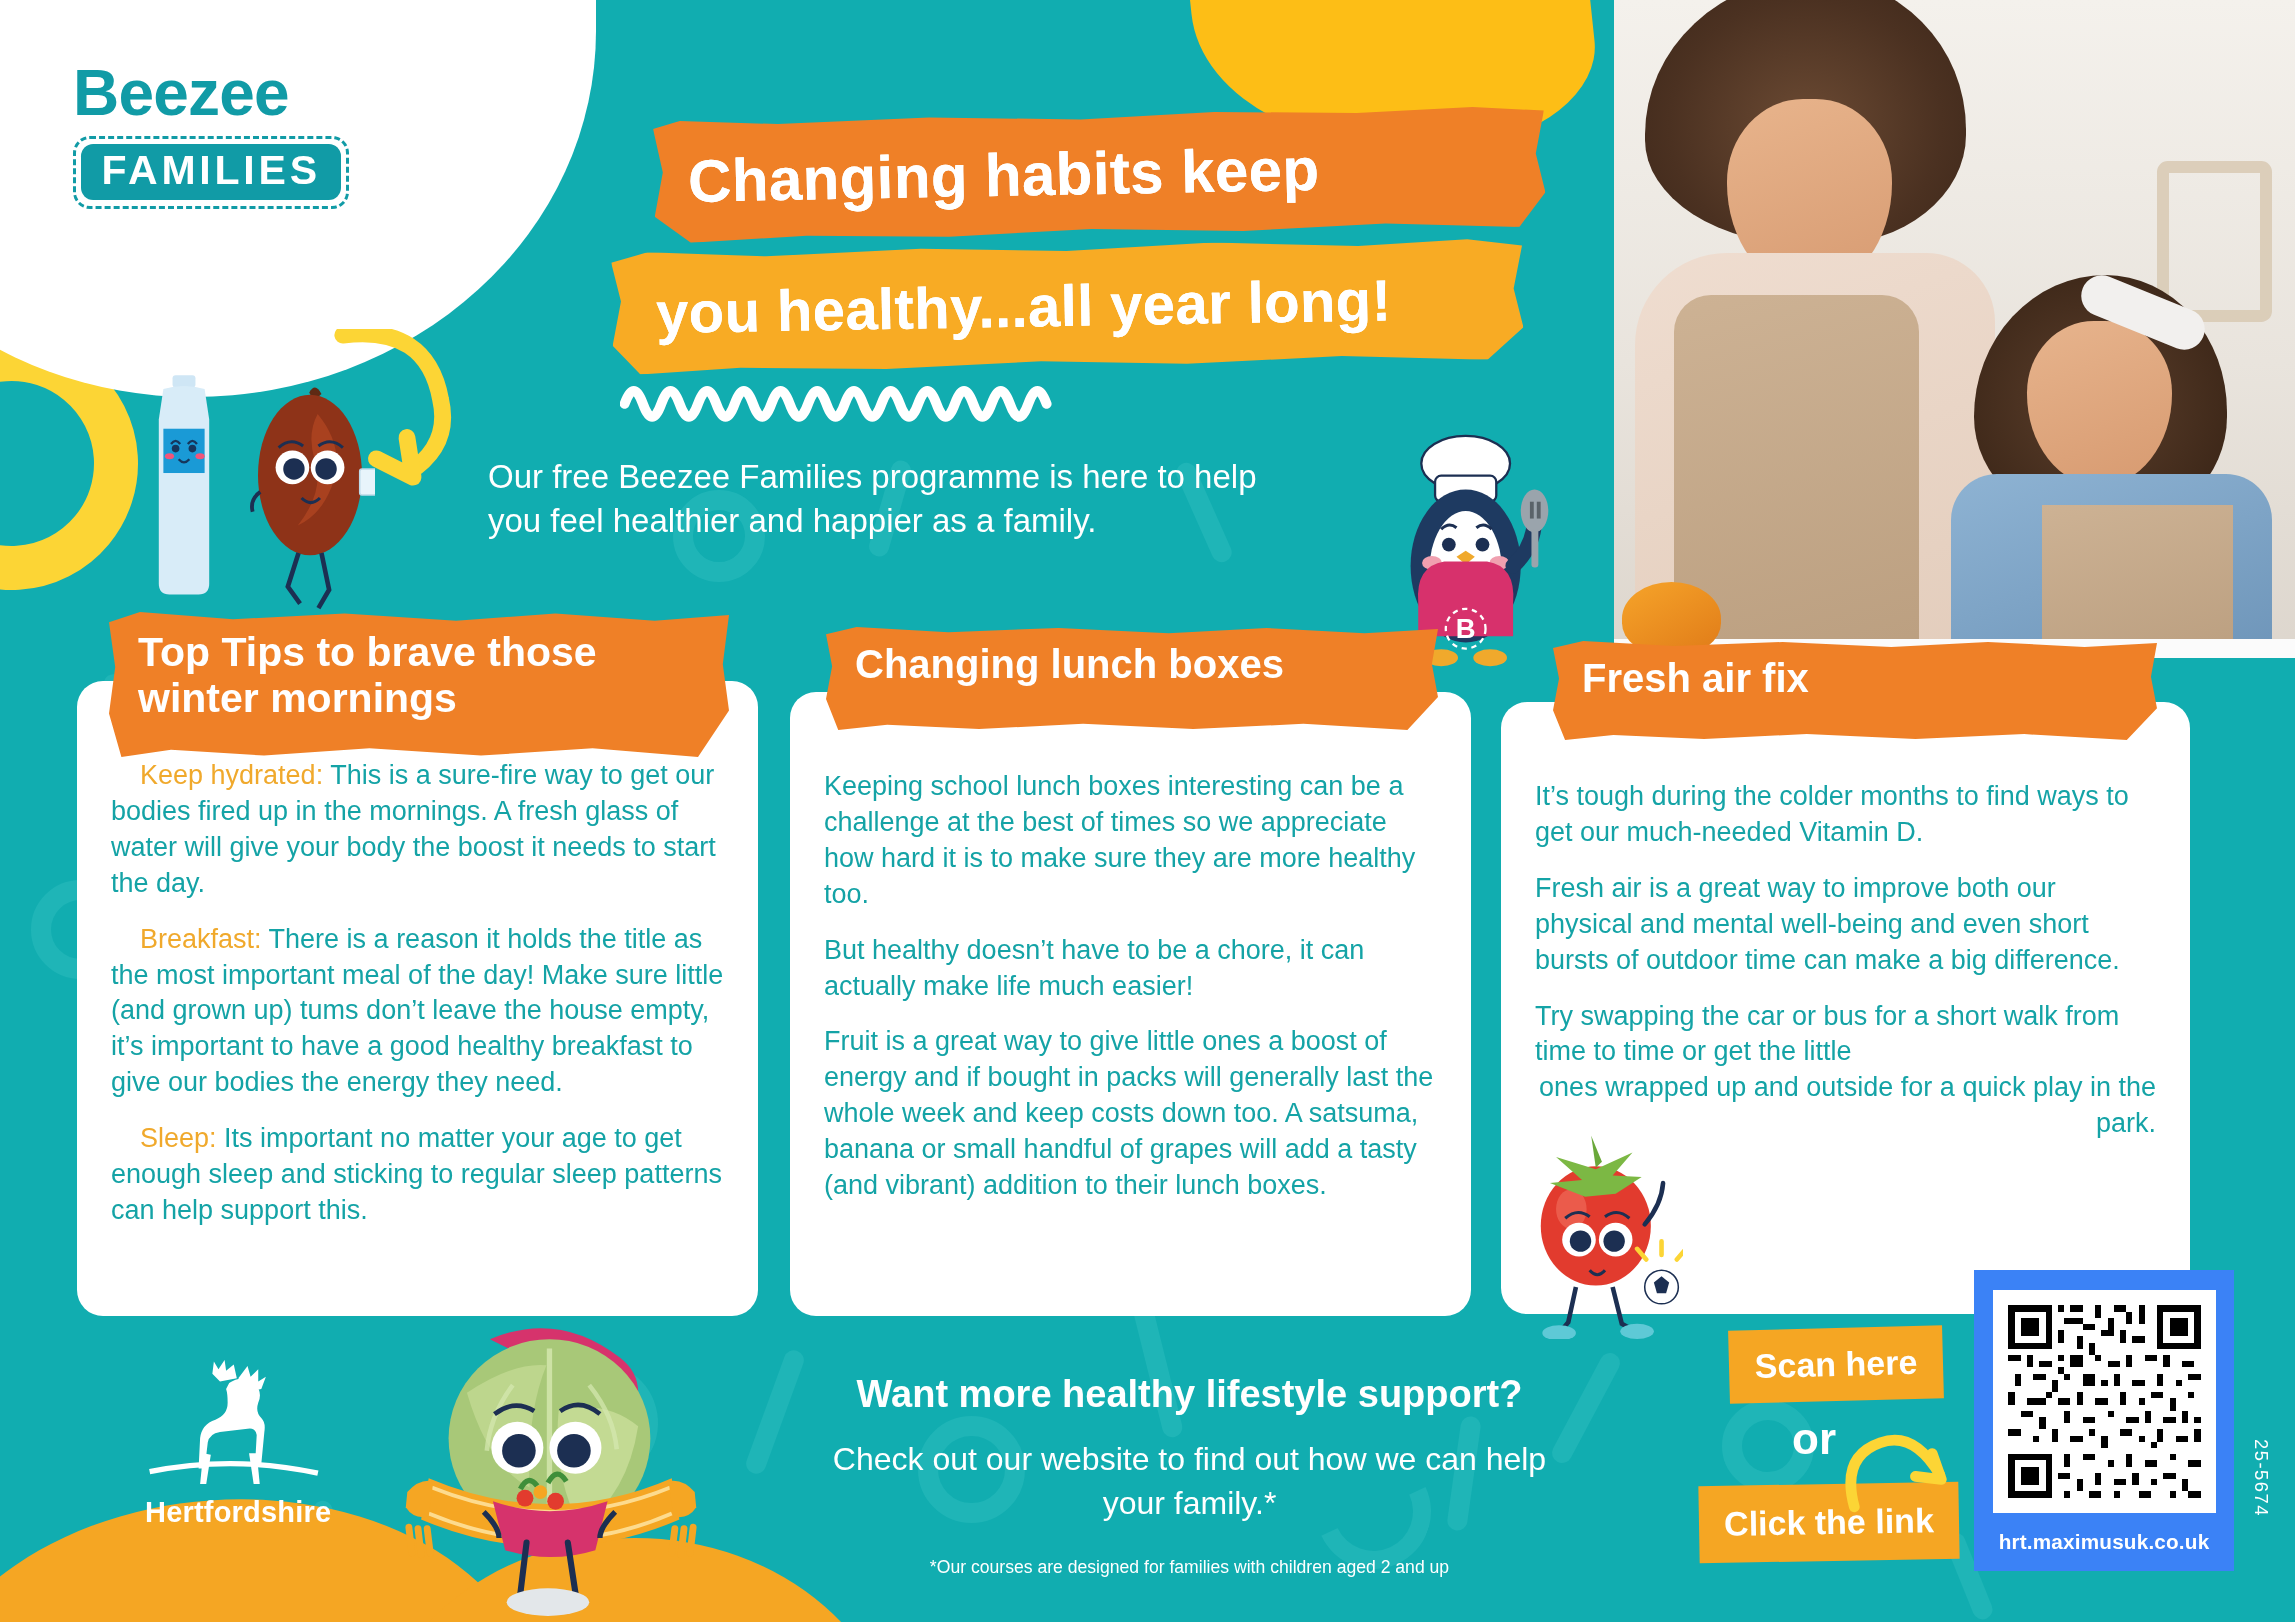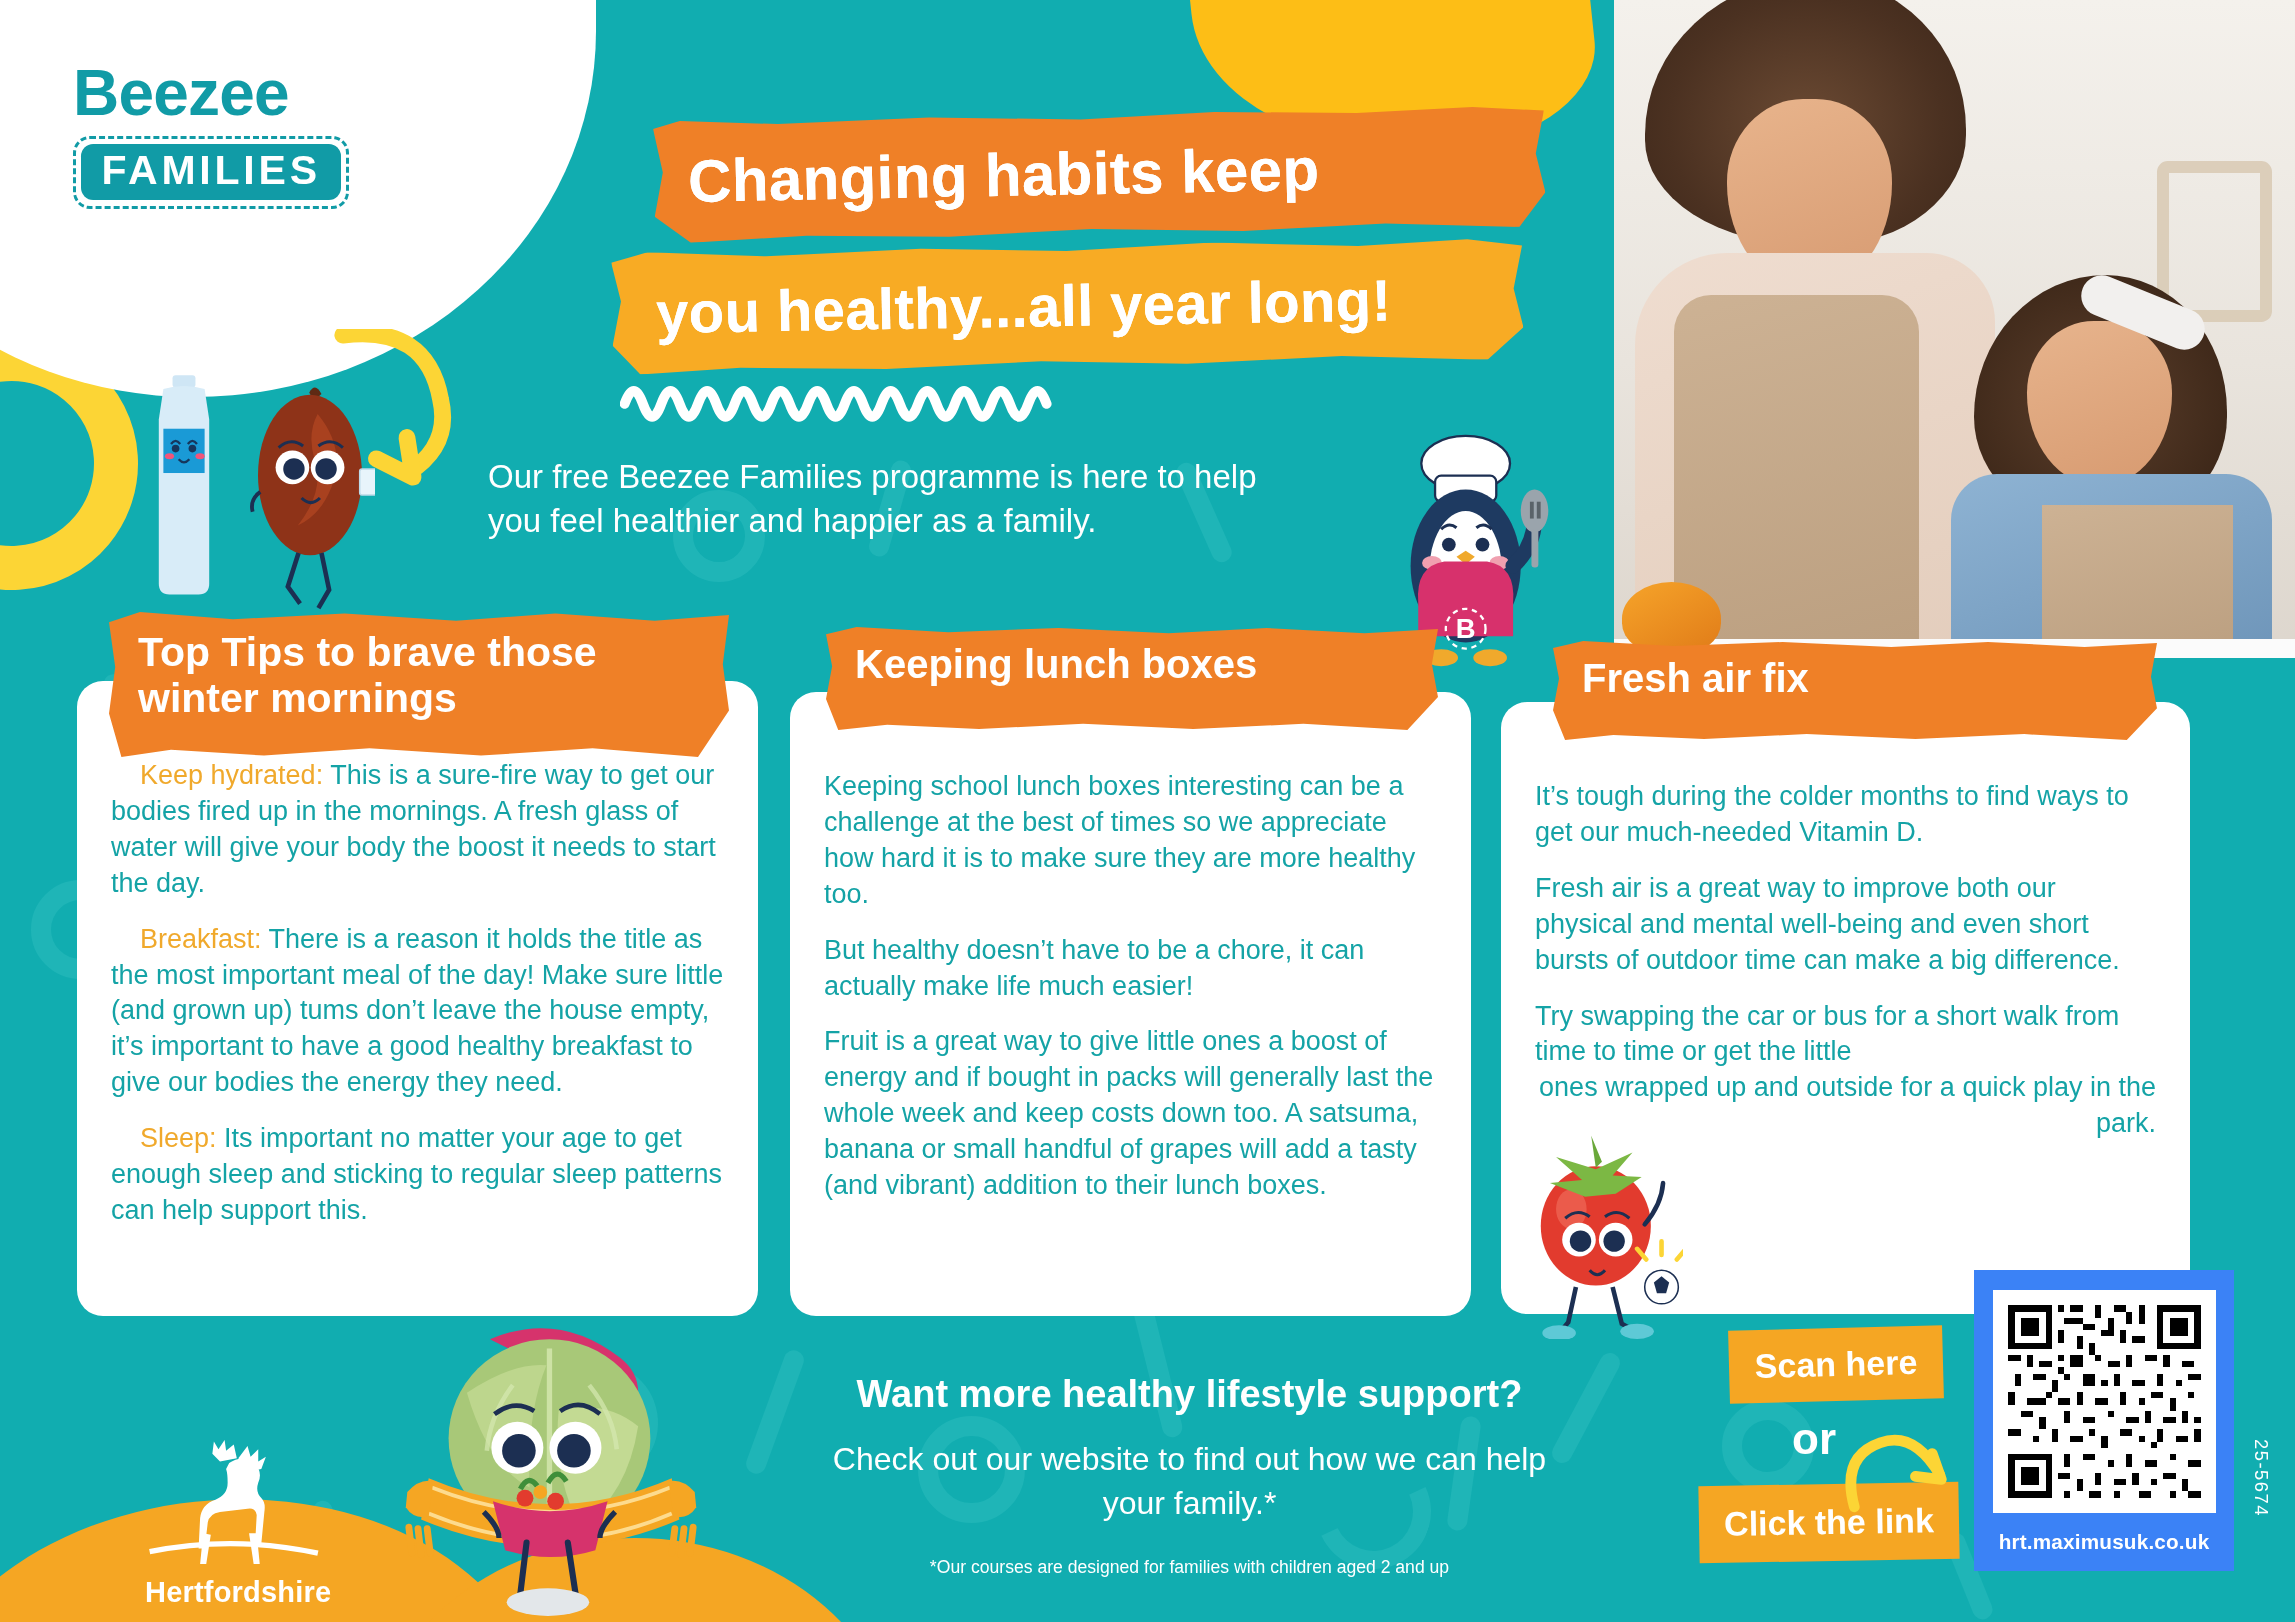--- a/index.html
+++ b/index.html
@@ -150,21 +150,21 @@
   #chead3{left:1553px;top:641px;width:604px;height:99px;font-size:40px;padding:15.3px 23px 0 29px;}
 
   
   .tomato{position:absolute;left:1530px;top:1125px;width:153px;height:214px;}
   .indent-right{text-align:right;}
 
   
   .cabbage{position:absolute;left:398px;top:1301px;width:306px;height:321px;}
 
   
-  .herts{position:absolute;left:145px;top:1440px;width:176px;color:#fff;text-align:center;}
+  .herts{position:absolute;left:145px;top:1360px;width:176px;color:#fff;text-align:center;}
   .herts-name{font-size:29px;font-weight:bold;letter-spacing:0.2px;margin-top:3.1px;}
 
   
   .cta{position:absolute;left:826px;top:1373px;width:727px;text-align:center;color:#fff;}
   .cta-h{font-size:38px;font-weight:bold;line-height:1.15;}
   .cta-sub{font-size:32px;line-height:1.36;margin-top:21.4px;}
   .cta-note{font-size:17.6px;margin-top:32px;}
 
   
   .qr-panel{position:absolute;left:1974px;top:1270px;width:260px;background:#3b82f6;
@@ -325,21 +325,21 @@
   </div>
   <div class="chead" id="chead1">Top Tips to brave those winter mornings</div>
 
   <div class="card" id="card2">
     <div class="card-body">
       <p>Keeping school lunch boxes interesting can be a challenge at the best of times so we appreciate how hard it is to make sure they are more healthy too.</p>
       <p>But healthy doesn’t have to be a chore, it can actually make life much easier!</p>
       <p>Fruit is a great way to give little ones a boost of energy and if bought in packs will generally last the whole week and keep costs down too. A satsuma, banana or small handful of grapes will add a tasty (and vibrant) addition to their lunch boxes.</p>
     </div>
   </div>
-  <div class="chead" id="chead2">Keeping lunch boxes</div>
+  <div class="chead" id="chead2">Changing lunch boxes</div>
 
   <div class="card" id="card3">
     <div class="card-body">
       <p>It’s tough during the colder months to find ways to get our much-needed Vitamin D.</p>
       <p>Fresh air is a great way to improve both our physical and mental well-being and even short bursts of outdoor time can make a big difference.</p>
       <p style="margin-bottom:0">Try swapping the car or bus for a short walk from time to time or get the little</p>
       <p class="indent-right" style="margin-top:0">ones wrapped up and outside for a quick play in the park.</p>
     </div>
   </div>
   <div class="chead" id="chead3">Fresh air fix</div>

